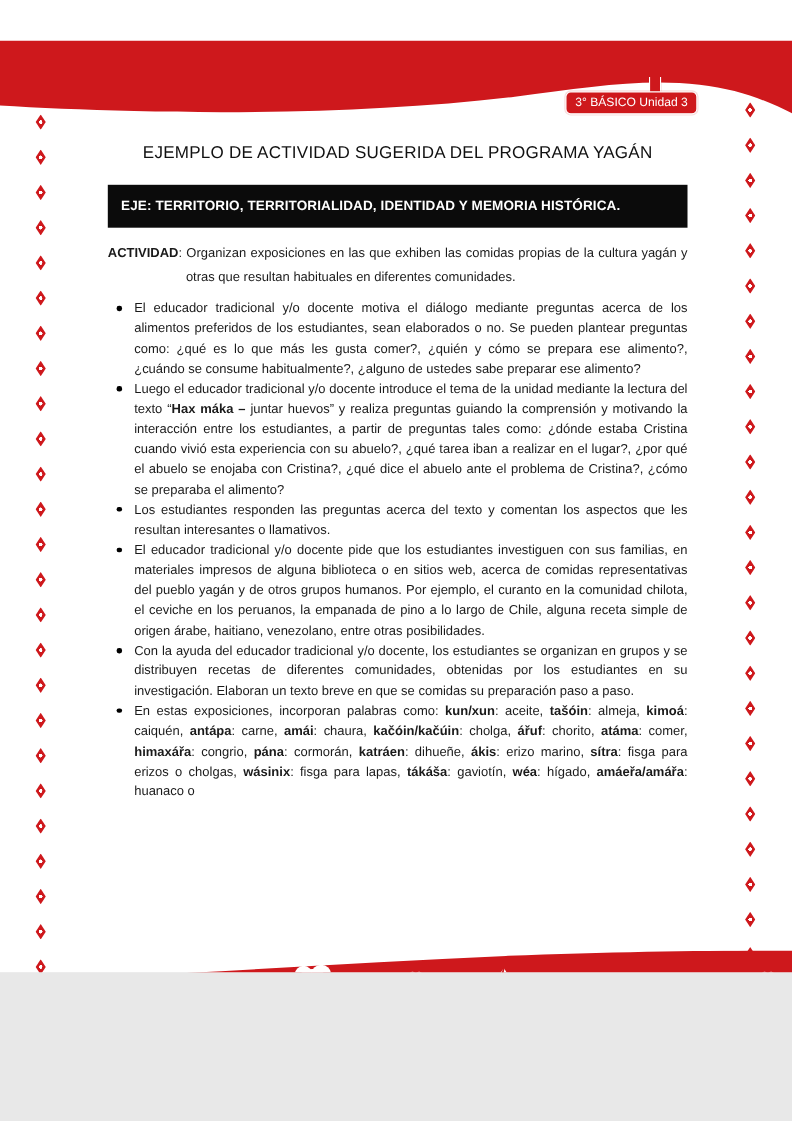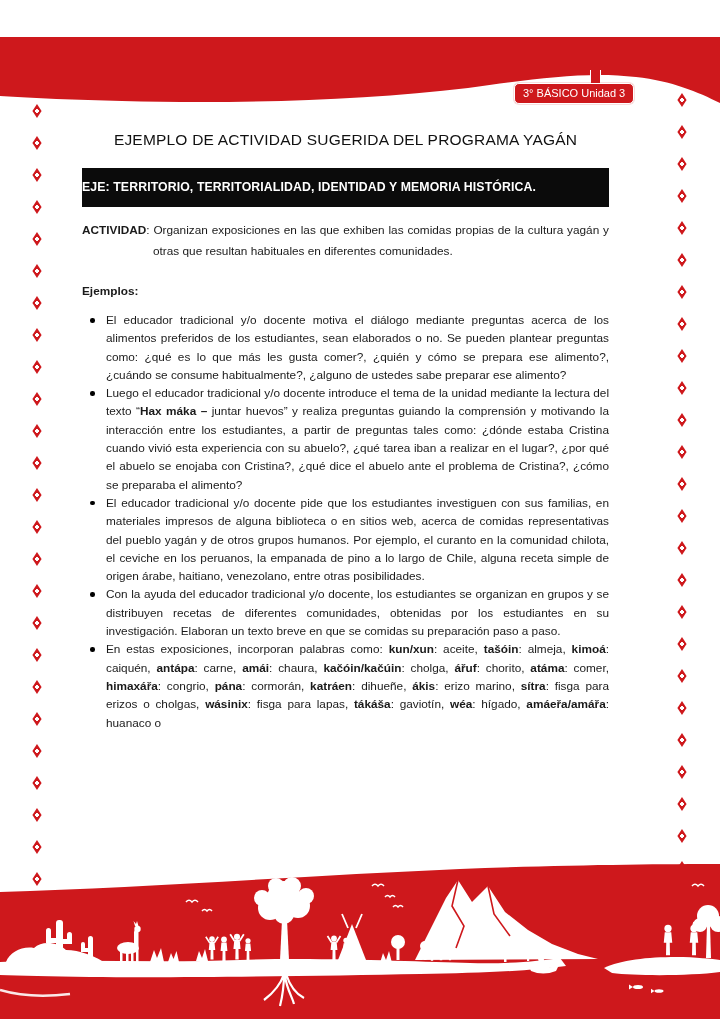--- a/index.html
+++ b/index.html
@@ -1,16 +1,16 @@
 <!DOCTYPE html>
 <html style="--red: #ce181c;"><head>
 <meta charset="utf-8">
 <style>
   html,body{margin:0;padding:0;background:#e8e8e8;}
-  .page{position:relative;width:720px;height:1019px;margin:0 auto;background:#fff;overflow:hidden;
+  .page{position:relative;width:720px;height:884px;margin:0 auto;background:#fff;overflow:hidden;
         font-family:"Liberation Sans",sans-serif;color:#1a1a1a;}
   svg{display:block;}
   .red-fill{fill:var(--red,#ce181c);}
 
   
   .top-band{position:absolute;left:0;top:0;width:720px;height:120px;}
   .label-stem{position:absolute;left:590px;top:70px;width:11px;height:18px;background:var(--red);
               border-left:1.5px solid #fff;border-right:1.5px solid #fff;box-sizing:border-box;}
   .unit-label{position:absolute;left:514px;top:83px;min-width:118px;height:21px;box-sizing:border-box;
               background:var(--red);border:1.5px solid #fff;border-radius:5px;color:#fff;
@@ -19,25 +19,25 @@
 
   
   .ornament-col{position:absolute;top:0;width:14px;height:1019px;}
   .ornament-col.left{left:32px;}
   .ornament-col.right{left:677px;}
   .diamond{position:absolute;left:0;width:10px;height:14px;
            background:radial-gradient(circle at 50% 50%, #fff 0 1.6px, var(--red) 1.7px);
            clip-path:polygon(50% 0,96% 50%,50% 100%,4% 50%);}
 
   
-  .content{position:absolute;left:82px;top:130px;width:527px;}
+  .content{position:absolute;left:98px;top:130px;width:527px;}
   .doc-title{margin:0 0 18px 0;font-size:15.5px;font-weight:400;text-align:center;
              letter-spacing:.2px;color:#111;line-height:20px;}
   .eje-box{background:#0b0b0b;color:#fff;font-weight:700;font-size:12.3px;line-height:25px;
-           padding:7px 0;letter-spacing:.1px;}
+           padding:7px 12px;letter-spacing:.1px;}
   .activity{margin:13px 0 0 0;font-size:11.8px;line-height:20.5px;text-align:justify;
             padding-left:71px;text-indent:-71px;}
   .examples-heading{margin:21px 0 0 0;font-size:11.8px;line-height:19px;font-weight:700;}
   .bullet-list{margin:10px 0 0 0;padding:0;list-style:none;}
   .bullet-list li{position:relative;padding-left:24px;font-size:11.8px;line-height:18.3px;
                   text-align:justify;}
   .bullet-list li::before{content:"";position:absolute;left:8px;top:7px;width:4.5px;height:4.5px;
                   border-radius:50%;background:#000;}
 
   
@@ -112,25 +112,25 @@
 
   <div class="content">
     <h1 class="doc-title">EJEMPLO DE ACTIVIDAD SUGERIDA DEL PROGRAMA YAGÁN</h1>
 
     <div class="eje-box">
       <div>EJE: TERRITORIO, TERRITORIALIDAD, IDENTIDAD Y MEMORIA HISTÓRICA.</div>
     </div>
 
     <p class="activity"><b>ACTIVIDAD</b>: Organizan exposiciones en las que exhiben las comidas propias de la cultura yagán y otras que resultan habituales en diferentes comunidades.</p>
 
-    <p class="examples-heading">Ejemplos:</p>
 
     <ul class="bullet-list">
       <li>El educador tradicional y/o docente motiva el diálogo mediante preguntas acerca de los alimentos preferidos de los estudiantes, sean elaborados o no. Se pueden plantear preguntas como: ¿qué es lo que más les gusta comer?, ¿quién y cómo se prepara ese alimento?, ¿cuándo se consume habitualmente?, ¿alguno de ustedes sabe preparar ese alimento?</li>
       <li>Luego el educador tradicional y/o docente introduce el tema de la unidad mediante la lectura del texto “<b>Hax máka –</b> juntar huevos” y realiza preguntas guiando la comprensión y motivando la interacción entre los estudiantes, a partir de preguntas tales como: ¿dónde estaba Cristina cuando vivió esta experiencia con su abuelo?, ¿qué tarea iban a realizar en el lugar?, ¿por qué el abuelo se enojaba con Cristina?, ¿qué dice el abuelo ante el problema de Cristina?, ¿cómo se preparaba el alimento?</li>
+      <li>Los estudiantes responden las preguntas acerca del texto y comentan los aspectos que les resultan interesantes o llamativos.</li>
       <li>El educador tradicional y/o docente pide que los estudiantes investiguen con sus familias, en materiales impresos de alguna biblioteca o en sitios web, acerca de comidas representativas del pueblo yagán y de otros grupos humanos. Por ejemplo, el curanto en la comunidad chilota, el ceviche en los peruanos, la empanada de pino a lo largo de Chile, alguna receta simple de origen árabe, haitiano, venezolano, entre otras posibilidades.</li>
       <li>Con la ayuda del educador tradicional y/o docente, los estudiantes se organizan en grupos y se distribuyen recetas de diferentes comunidades, obtenidas por los estudiantes en su investigación. Elaboran un texto breve en que se comidas su preparación paso a paso.</li>
       <li>En estas exposiciones, incorporan palabras como: <b>kun/xun</b>: aceite, <b>tašóin</b>: almeja, <b>kimoá</b>: caiquén, <b>antápa</b>: carne, <b>amái</b>: chaura, <b>kačóin/kačúin</b>: cholga, <b>ářuf</b>: chorito, <b>atáma</b>: comer, <b>himaxářa</b>: congrio, <b>pána</b>: cormorán, <b>katráen</b>: dihueñe, <b>ákis</b>: erizo marino, <b>sítra</b>: fisga para erizos o cholgas, <b>wásinix</b>: fisga para lapas, <b>tákáša</b>: gaviotín, <b>wéa</b>: hígado, <b>amáeřa/amářa</b>: huanaco o</li>
     </ul>
   </div>
 
   <svg class="bottom-band" viewBox="0 0 720 155" width="720" height="155" aria-hidden="true">
     <defs>
       <g id="person">
         <circle cx="0" cy="-12.5" r="2.9"></circle>

